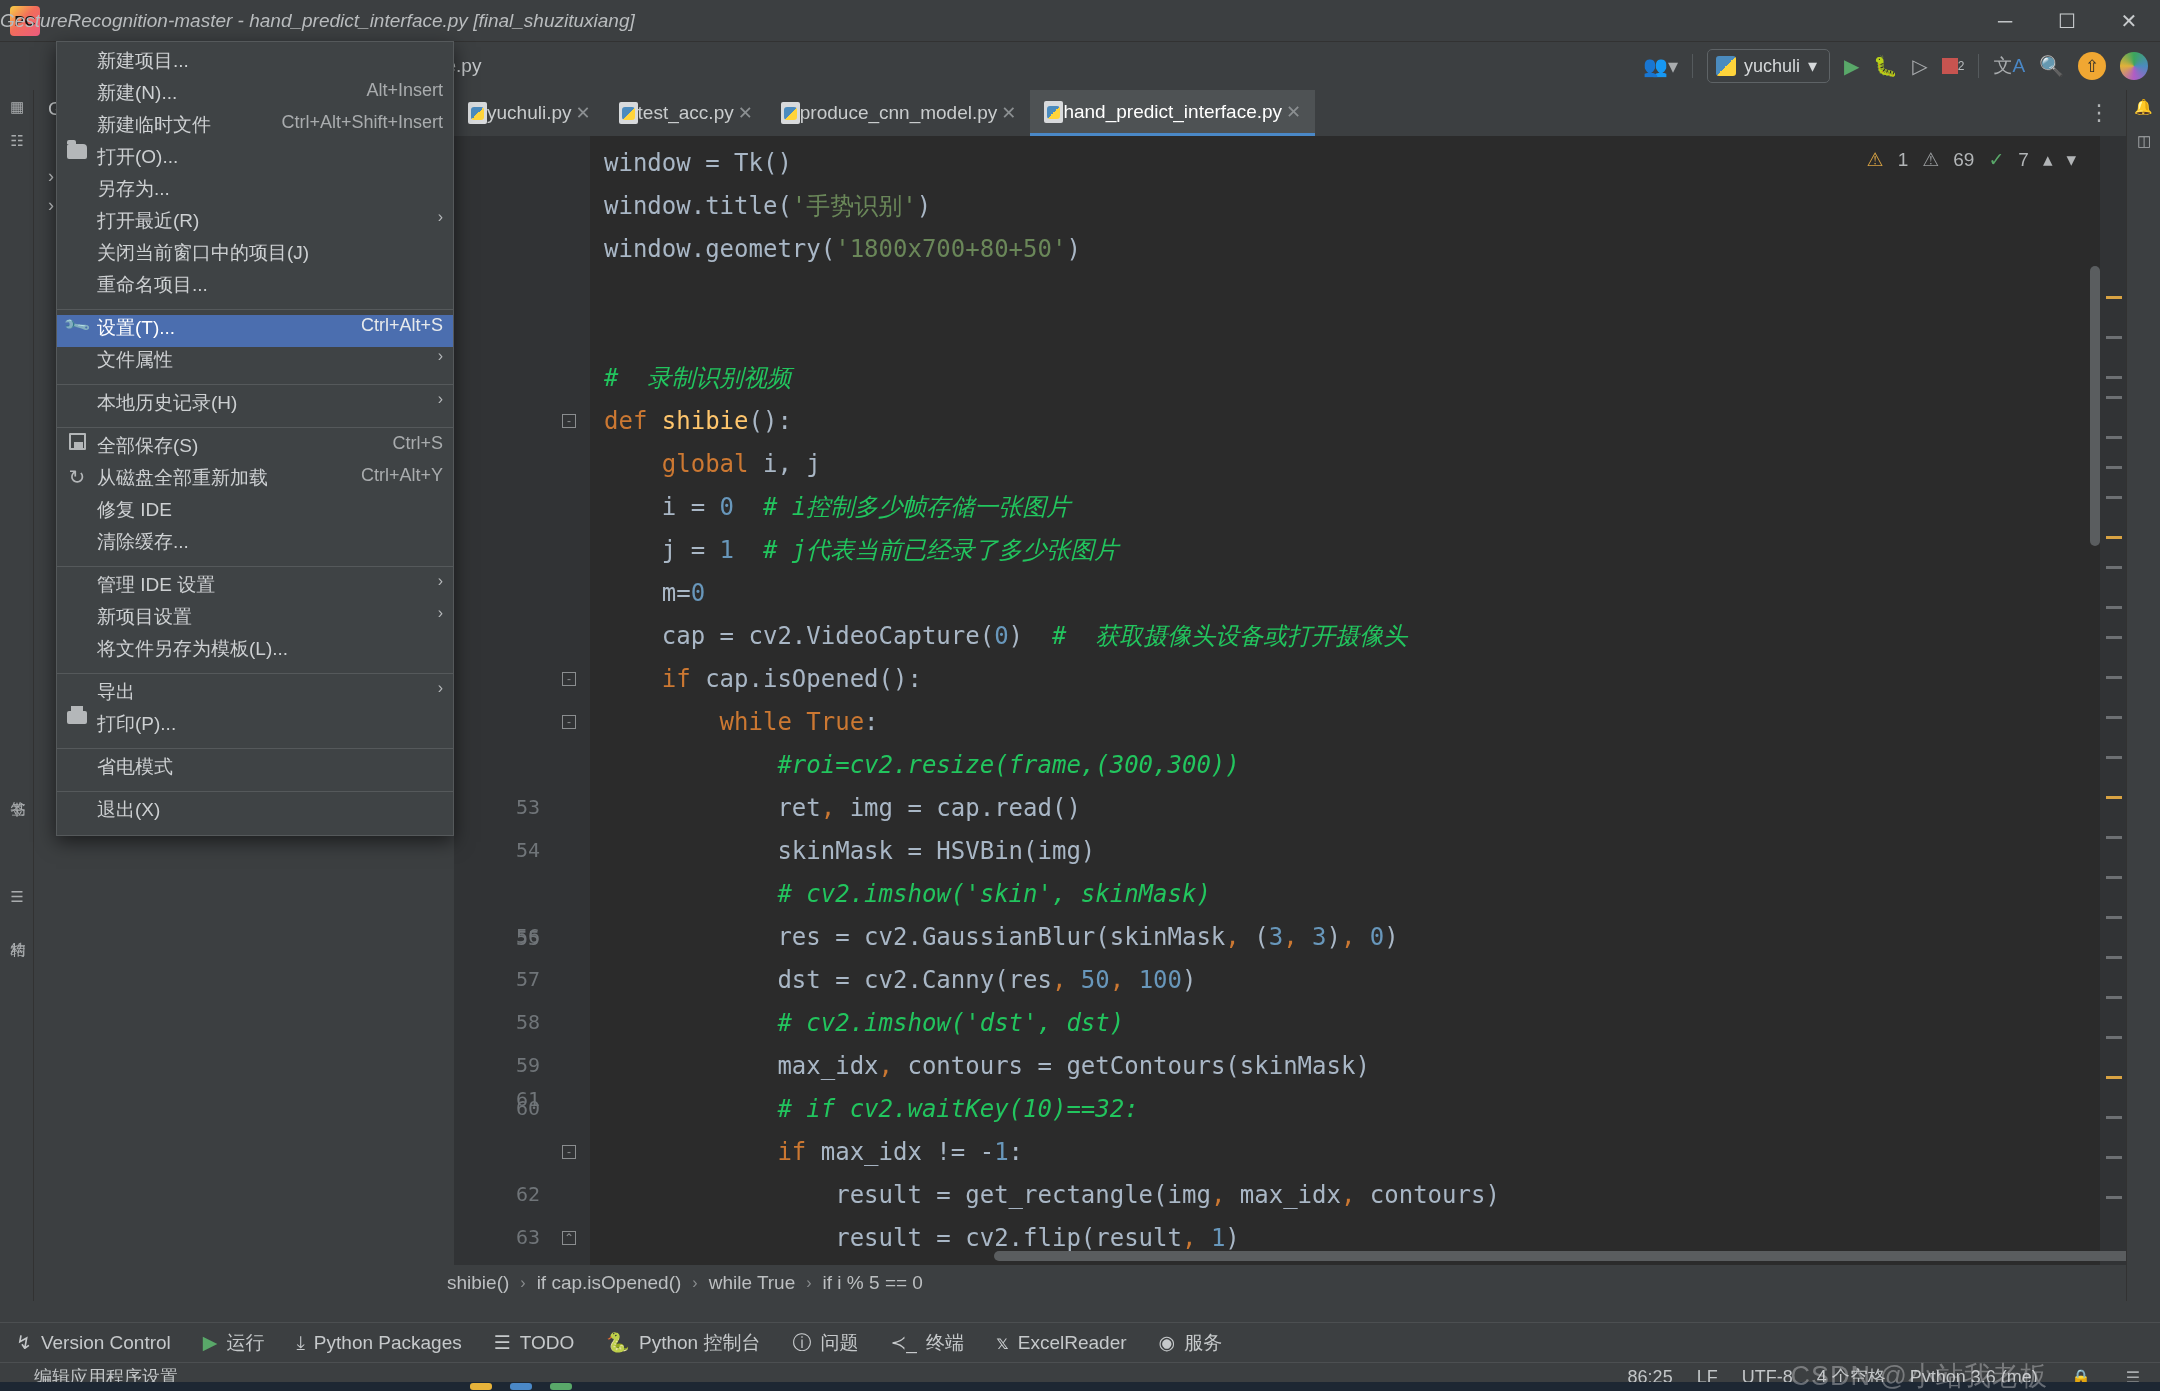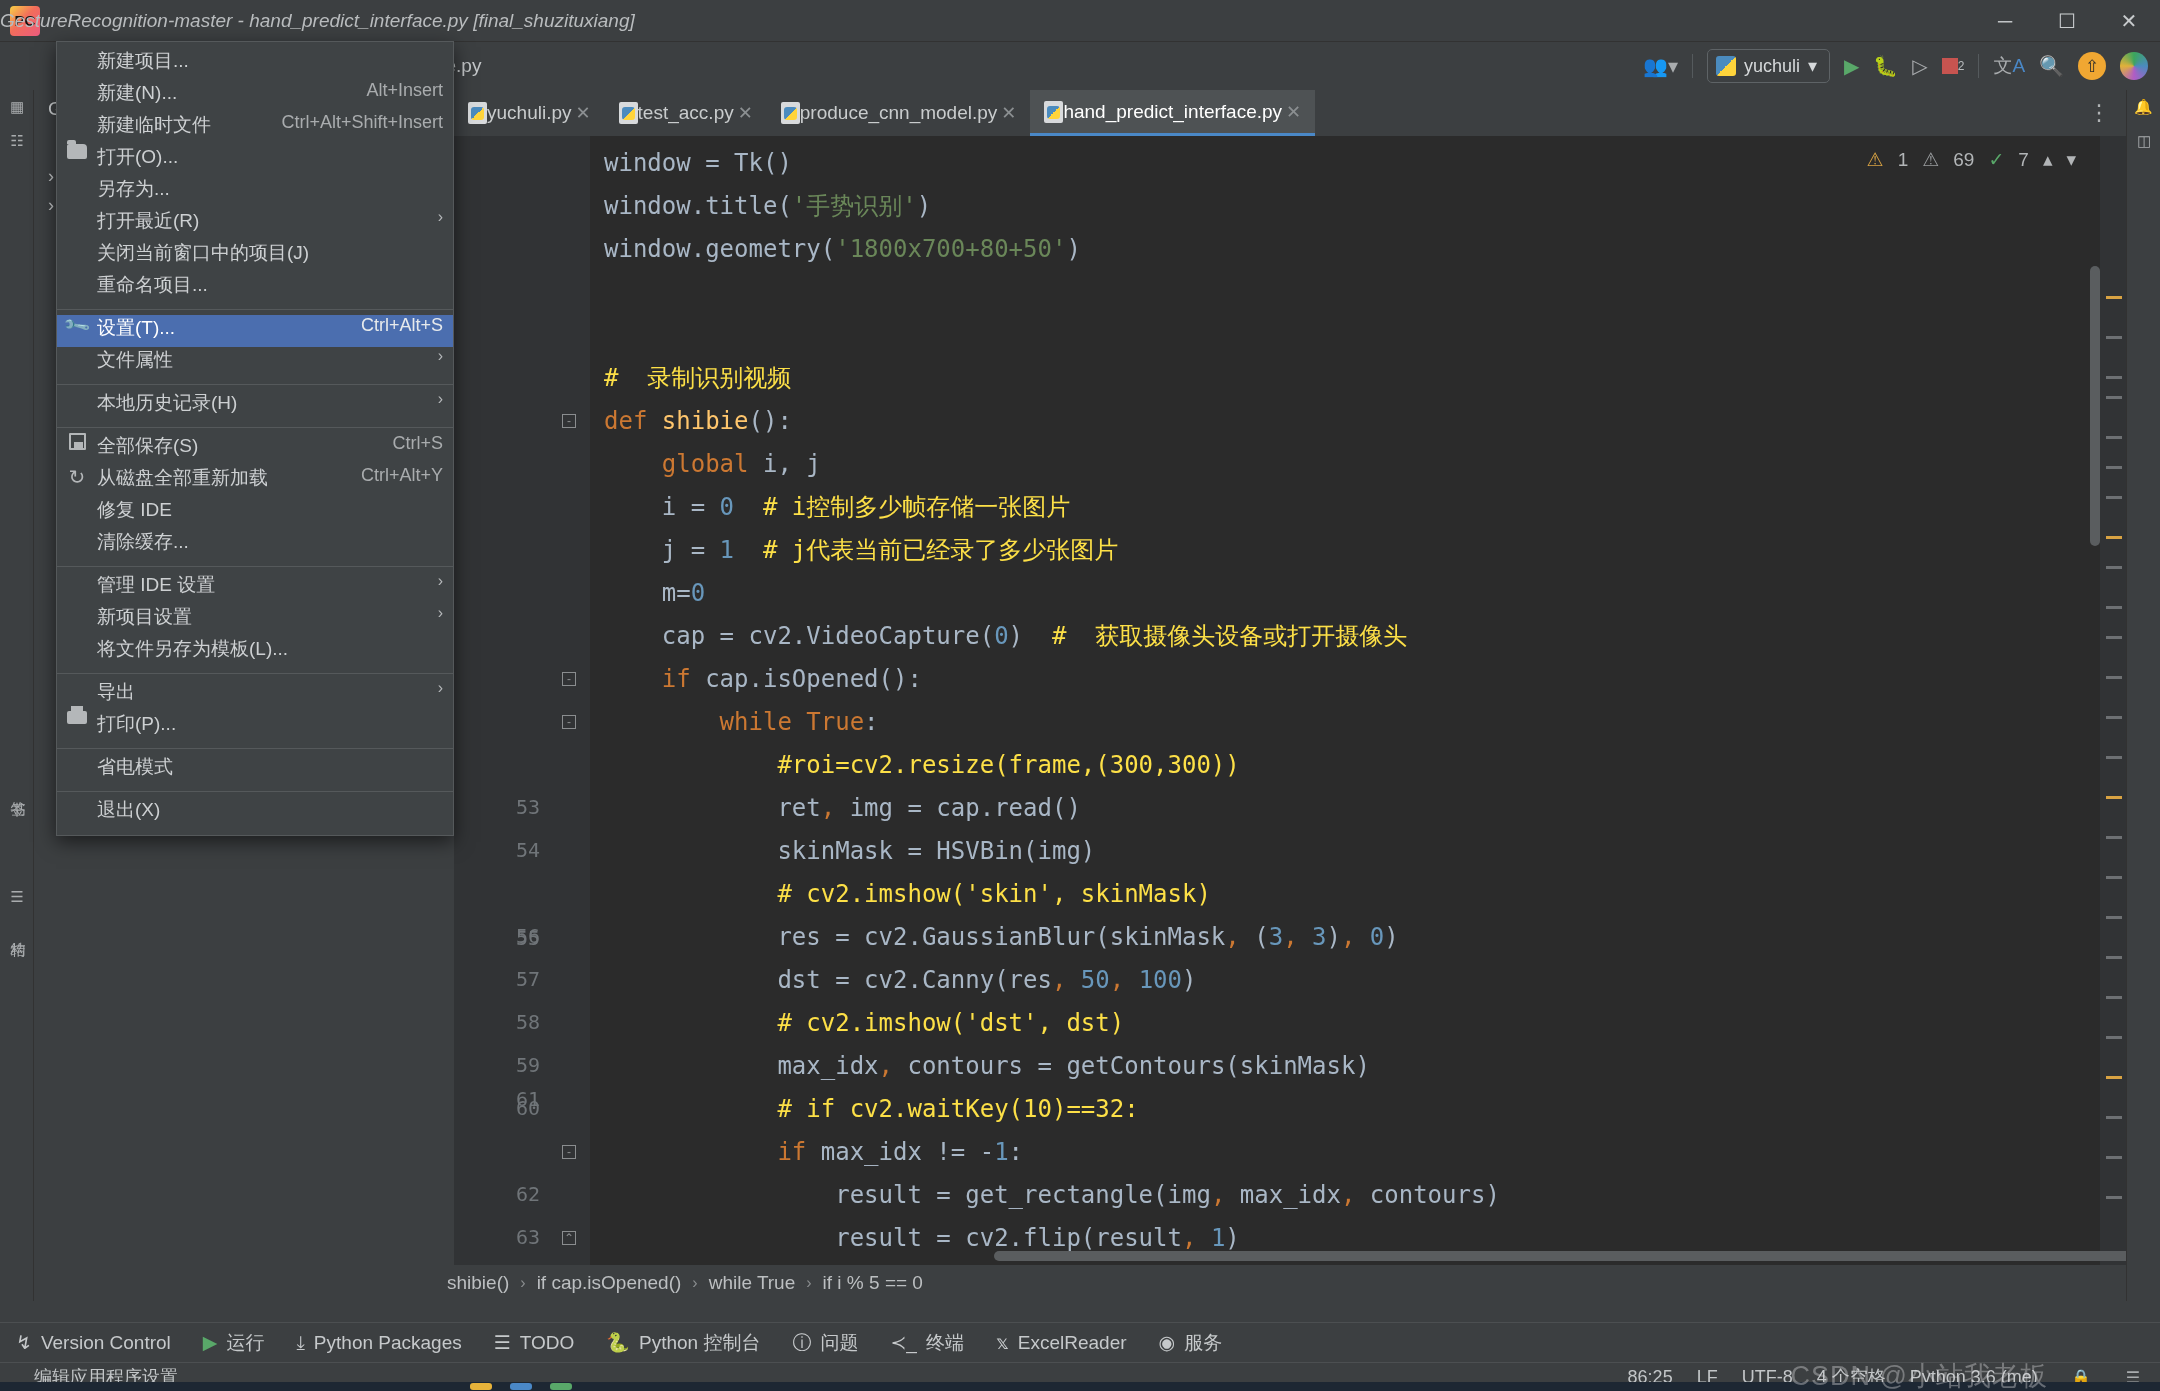--- a/index.html
+++ b/index.html
@@ -187,21 +187,21 @@
     position: absolute; left: 136px; top: 0; right: 0; bottom: 0;
     font-family: "DejaVu Sans Mono", monospace;
     font-size: 24px; line-height: 43px;
     color: #a9b7c6; white-space: pre; padding-top: 6px;
   }
   .ln { display: block; height: 43px; padding-left: 14px; }
   .kw  { color: #cc7832; }
   .fn  { color: #ffc66d; }
   .num { color: #6897bb; }
   .str { color: #6a8759; }
-  .com { color: #fde047; }
+  .com { color: #22c55e; font-style: italic; }
   .punct { color: #cc7832; }
   .id  { color: #a9b7c6; }
 
   .inspect-bar {
     position: absolute; right: 0; top: 0; width: 26px; height: 100%;
     background: #313335;
   }
   .insp-mark { position: absolute; right: 4px; width: 16px; height: 3px; }
   .err-badges {
     position: absolute; right: 50px; top: 12px;

